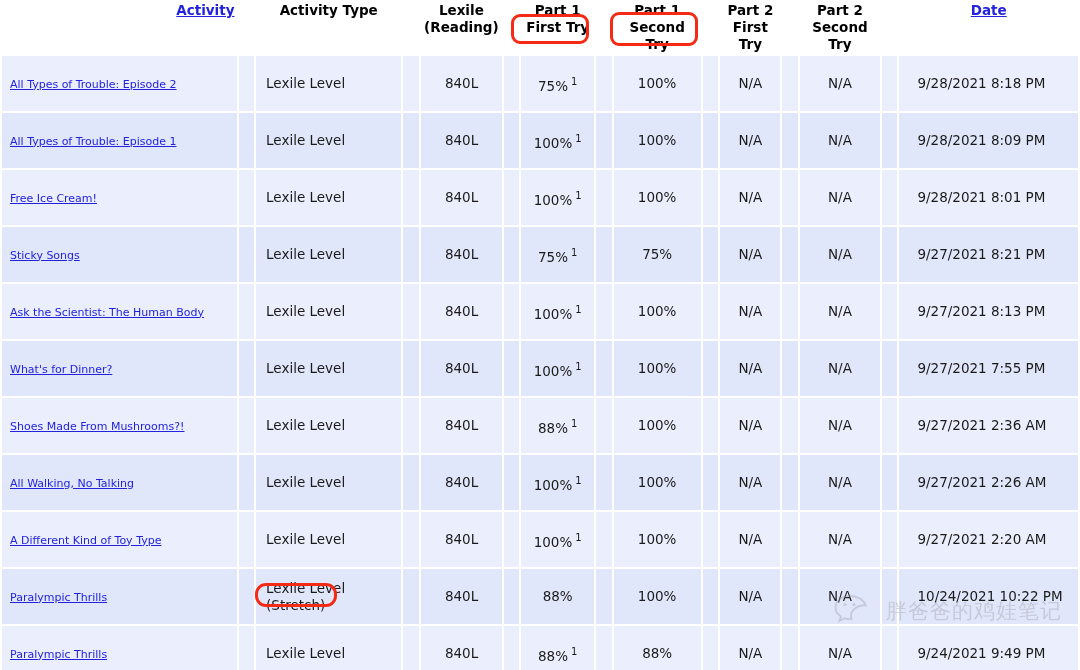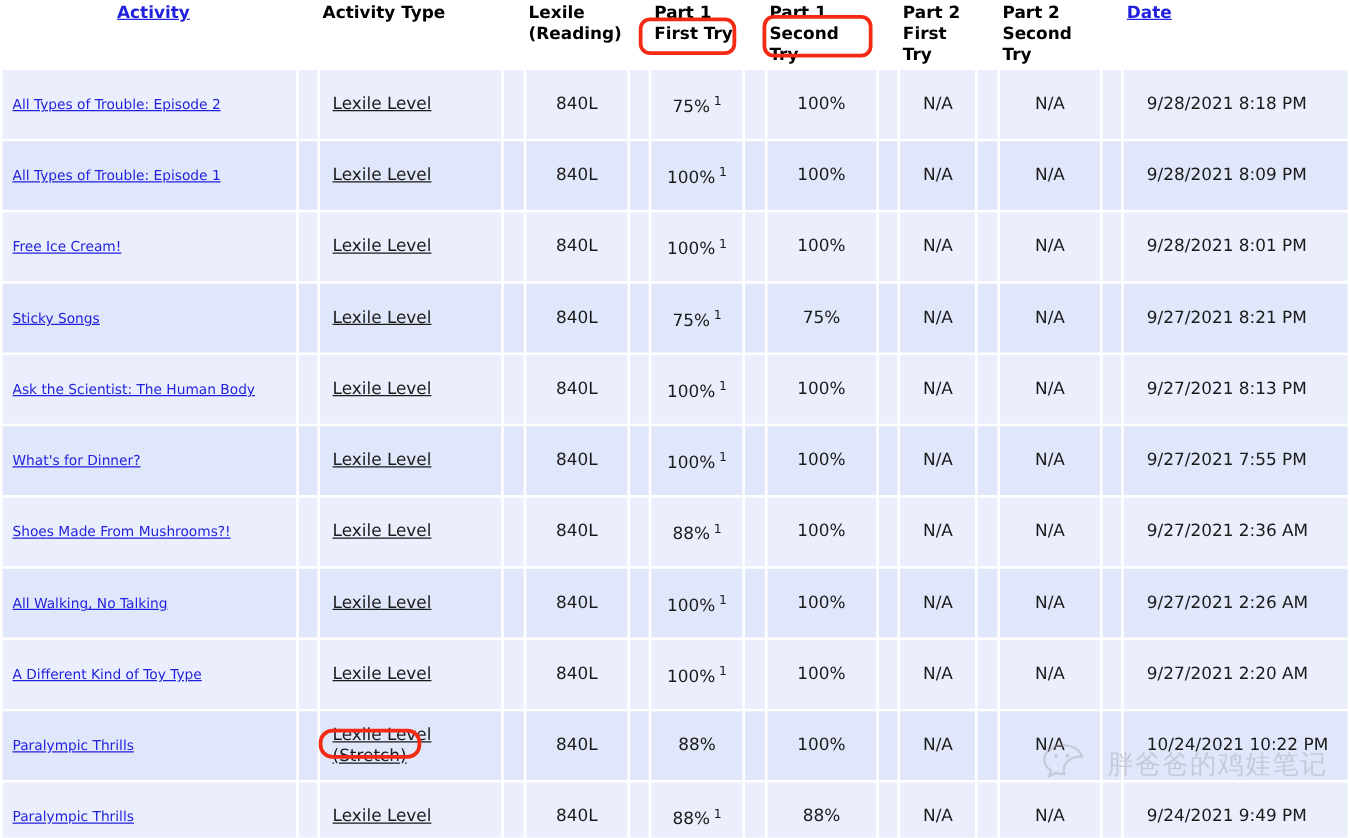--- a/index.html
+++ b/index.html
@@ -36,28 +36,28 @@
   col.c-p2f      { width: 58px;  }
   col.c-p2s      { width: 77px;  }
   col.c-date     { width: 172px; }
 
   
   thead th {
     background: #ffffff;
     color: #000000;
     font-size: 13.5px;
     font-weight: bold;
-    text-align: left;
+    text-align: center;
     vertical-align: top;
     padding: 0 2px 0 2px;
     line-height: 17px;
     height: 52px;
     border: none;
   }
-  thead th.left   { text-align: center; padding-left: 9px; }
+  thead th.left   { text-align: right; padding-left: 9px; }
   thead th.spacer { background: #ffffff; }
 
   .hdr-link {
     color: #2222dd;
     text-decoration: underline;
     font-weight: bold;
     cursor: pointer;
   }
 
   
@@ -68,21 +68,21 @@
     padding: 6px 8px;
     line-height: 17px;
     border: none;
     height: 55px;
   }
   tbody tr.odd  td { background: #ebeffd; }
   tbody tr.even td { background: #e1e7fa; }
   tbody td.center { text-align: center; padding-left: 2px; padding-right: 2px; }
   tbody td.spacer { padding: 0; }
   tbody td.lexile { text-align: left; padding-left: 24px; }
-  tbody td.type   { text-align: left; padding-left: 10px; text-decoration: underline; }
+  tbody td.type   { text-align: left; padding-left: 10px; }
   tbody td.date   { text-align: left; padding-left: 18px; white-space: nowrap; }
 
   a.activity-link {
     color: #2222dd;
     text-decoration: underline;
     font-size: 11px;
     line-height: 17px;
     cursor: pointer;
   }
 

